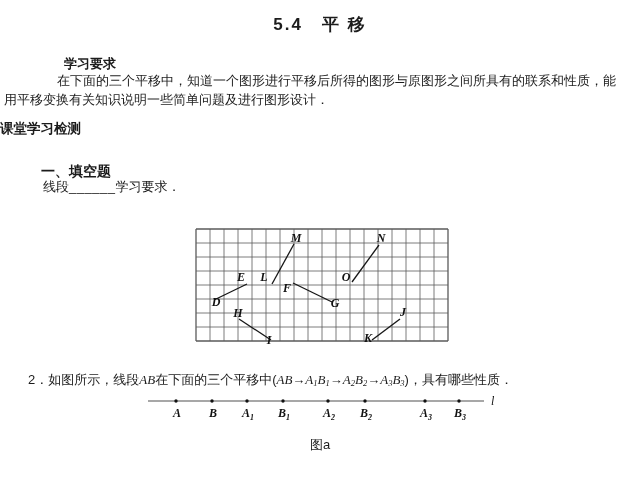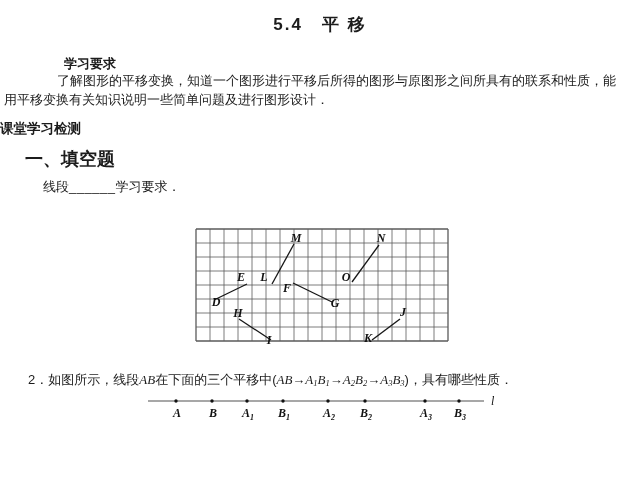--- a/index.html
+++ b/index.html
@@ -5,21 +5,21 @@
   html,body{margin:0;padding:0;background:#ffffff;}
   .page{position:relative;width:640px;height:484px;background:#ffffff;overflow:hidden;
         font-family:"Liberation Sans",sans-serif;color:#1c1c1c;}
   .title{position:absolute;top:13px;left:0;width:100%;text-align:center;
          font-size:17px;font-weight:bold;letter-spacing:2px;}
   .sec1{position:absolute;top:43px;left:52px;font-size:13px;font-weight:bold;margin:12px;}
   .intro{position:absolute;top:71px;left:4px;width:632px;font-size:13px;line-height:19px;}
   .intro .l1{text-indent:53px;}
   .sec2{position:absolute;top:120px;left:0;width:100%;text-align:left;
         font-size:13.5px;font-weight:bold;margin:0;}
-  .sub{position:absolute;top:147px;left:25px;font-size:18px;font-weight:bold;margin:0;}
+  .sub{position:absolute;top:147px;left:25px;font-size:14px;font-weight:bold;margin:16px;}
   .q{position:absolute;left:28px;font-size:13px;line-height:19px;}
   .q1{top:177px;width:604px;}
   .q1 .l2{padding-left:15px;}
   .q2{top:370px;width:604px;}
   .s-var{font-family:"Liberation Serif",serif;font-style:italic;}
   .s-sub{font-family:"Liberation Serif",serif;font-style:italic;font-size:8.5px;vertical-align:-2px;}
   .s-blank{letter-spacing:0.5px;}
   .grid-svg{position:absolute;left:194px;top:226px;}
   .nl-svg{position:absolute;left:140px;top:392px;}
   .caption{position:absolute;top:436px;left:0;width:100%;text-align:center;font-size:13px;}
@@ -27,21 +27,21 @@
 </head>
 <body>
 
 <div class="page">
 
   <div class="title">5.4　平 移</div>
 
   <h2 class="sec1">学习要求</h2>
 
   <div class="intro">
-    <div class="l1">了解图形的平移变换，知道一个图形进行平移后所得的图形与原图形之间所具有的联系和性质，能</div>
+    <div class="l1">在下面的三个平移中，知道一个图形进行平移后所得的图形与原图形之间所具有的联系和性质，能</div>
     <div class="l2">用平移变换有关知识说明一些简单问题及进行图形设计．</div>
   </div>
 
   <h2 class="sec2">课堂学习检测</h2>
 
   <h3 class="sub">一、填空题</h3>
 
   <div class="q q1">
     <div class="l2"><span>线段</span><span class="s-blank">______</span><span>学习要求．</span></div>
   </div>
@@ -111,14 +111,15 @@
       <circle cx="188" cy="9" r="1.7" fill="#111111"></circle>
       <text x="189" y="25" fill="#111" text-anchor="middle" font-family="&quot;Liberation Serif&quot;, serif" font-style="italic" font-weight="bold" font-size="12">A<tspan dy="2.5" font-size="8">2</tspan></text>
       <circle cx="225" cy="9" r="1.7" fill="#111111"></circle>
       <text x="226" y="25" fill="#111" text-anchor="middle" font-family="&quot;Liberation Serif&quot;, serif" font-style="italic" font-weight="bold" font-size="12">B<tspan dy="2.5" font-size="8">2</tspan></text>
       <circle cx="285" cy="9" r="1.7" fill="#111111"></circle>
       <text x="286" y="25" fill="#111" text-anchor="middle" font-family="&quot;Liberation Serif&quot;, serif" font-style="italic" font-weight="bold" font-size="12">A<tspan dy="2.5" font-size="8">3</tspan></text>
       <circle cx="319" cy="9" r="1.7" fill="#111111"></circle>
       <text x="320" y="25" fill="#111" text-anchor="middle" font-family="&quot;Liberation Serif&quot;, serif" font-style="italic" font-weight="bold" font-size="12">B<tspan dy="2.5" font-size="8">3</tspan></text>
     </svg>
 
+  <div class="caption">图a</div>
 
 </div>
 
 </body></html>

